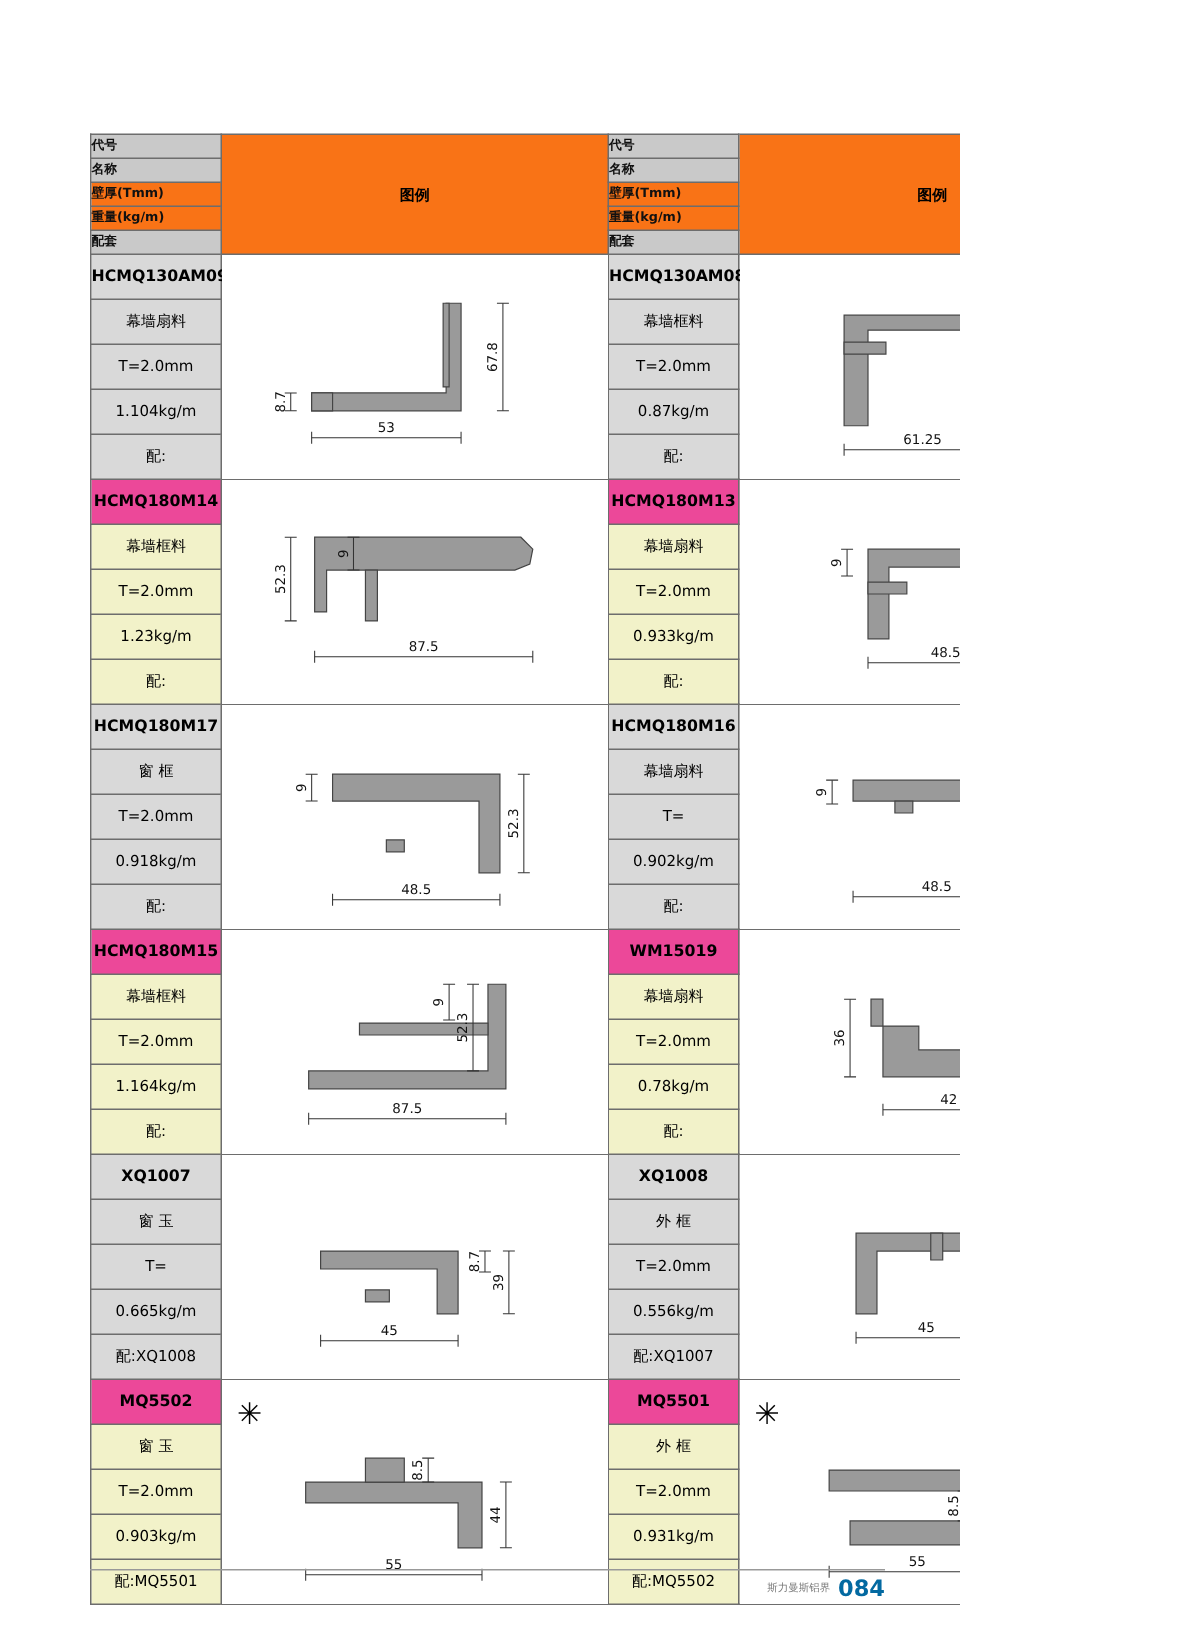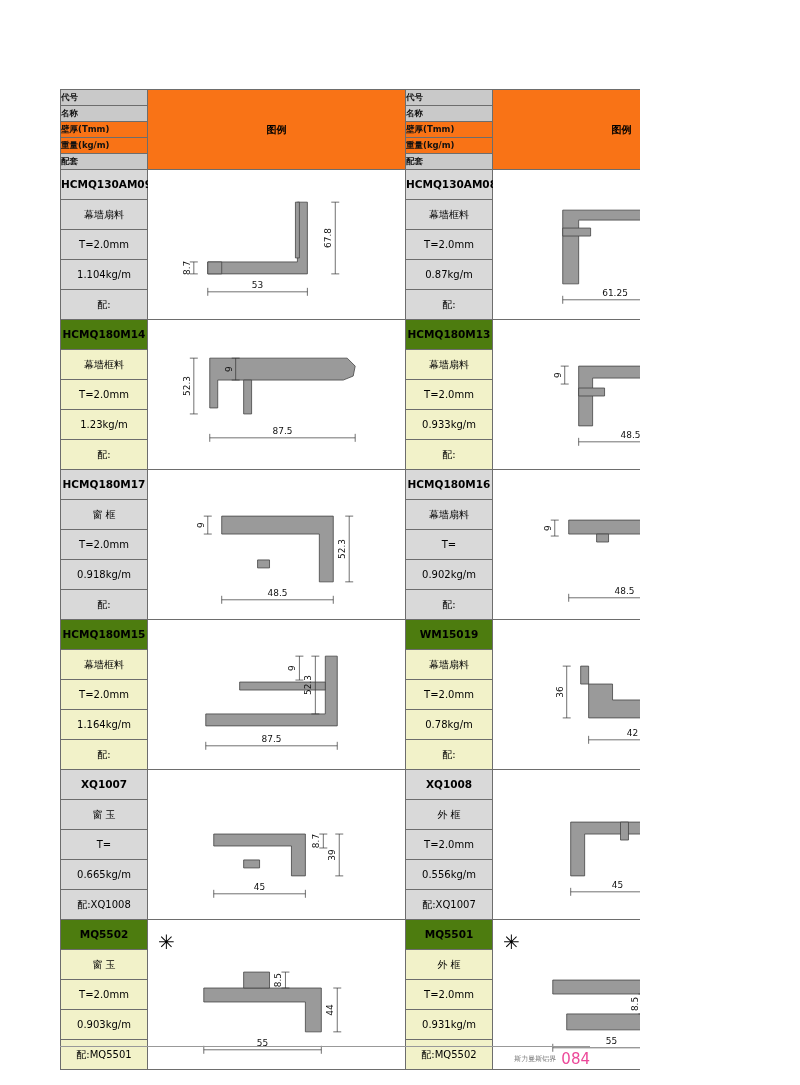--- a/index.html
+++ b/index.html
@@ -51,21 +51,21 @@
   .spec{
     font-size:10px;
     text-align:center;
     color:#000;
     height:29px;
     line-height:29px;
     background:#d9d9d9;
   }
   .spec.code{font-weight:bold;font-size:10.5px;}
   .spec.cream{background:#f2f2c9;}
-  .spec.cream-code{background:#4d7c0f;font-weight:bold;font-size:10.5px;}
+  .spec.cream-code{background:#ec4899;font-weight:bold;font-size:10.5px;}
 
   .fig-cell{
     background:#ffffff;
     position:relative;
     height:145px;
   }
   .fig-inner{
     position:relative;
     width:100%;
     height:100%;
@@ -96,22 +96,22 @@
   }
   .footer-right{
     position:absolute;
     right:50px;top:1050px;
     font-size:7px;
     color:#777;
     text-align:right;
   }
   .pagenum{
     font-size:15px;
-    color:#ec4899;
-    font-weight:normal;
+    color:#0369a1;
+    font-weight:bold;
     vertical-align:middle;
     margin-left:3px;
     text-align:center;
   }
 </style>
 </head>
 <body>
 
 <div class="page">
 

